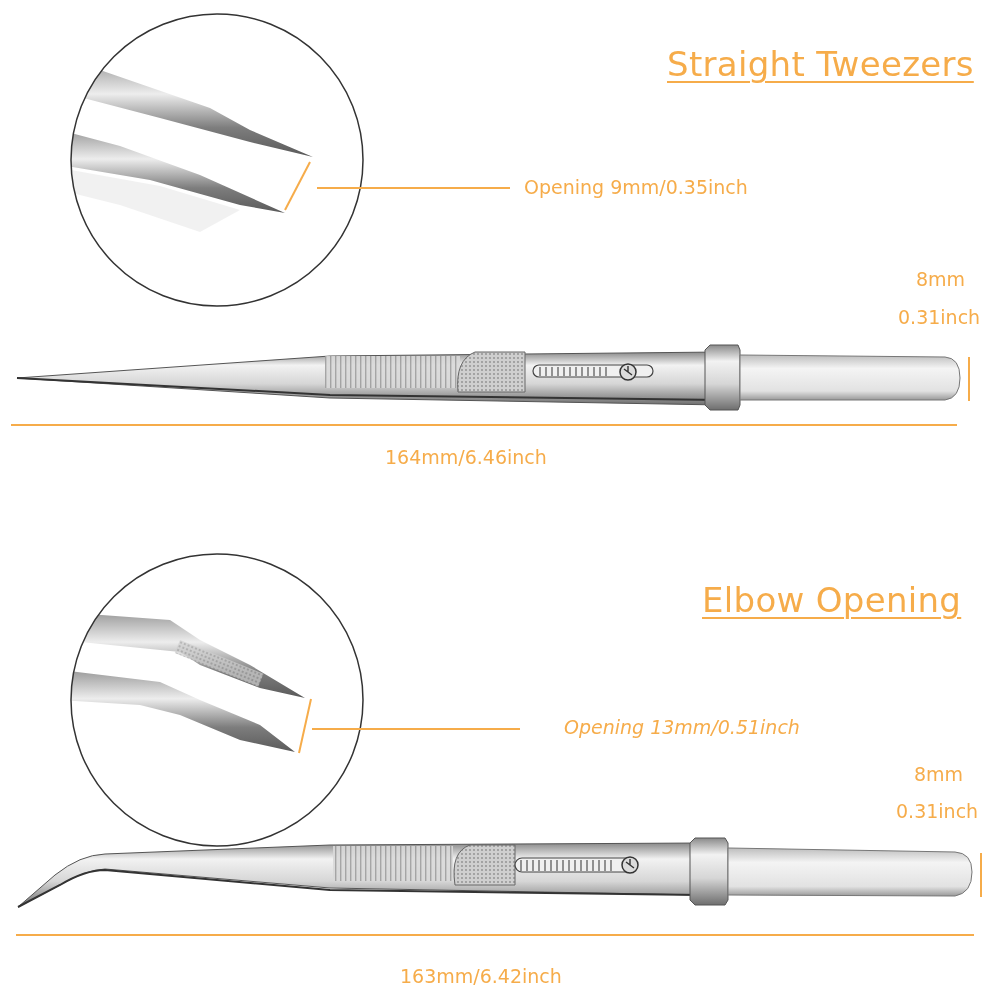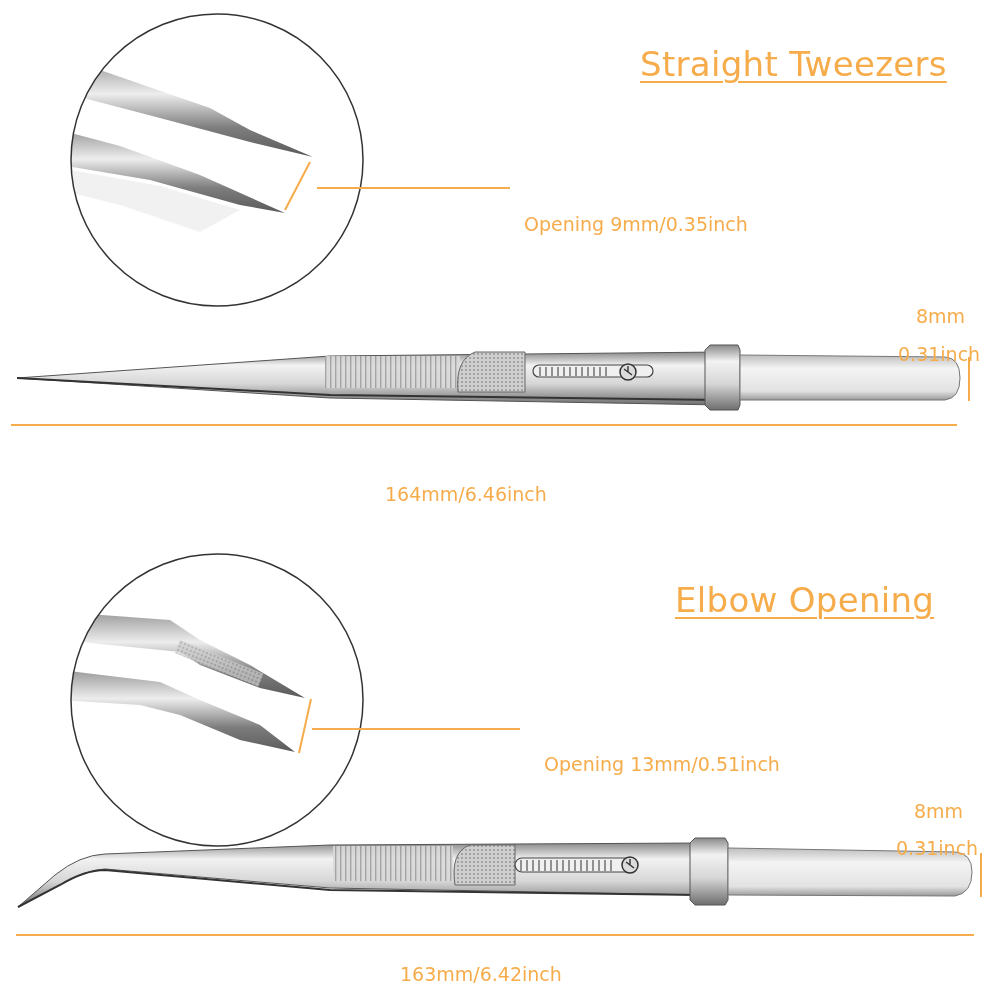--- a/index.html
+++ b/index.html
@@ -1,20 +1,20 @@
 <!DOCTYPE html>
 <html><head>
   <meta charset="utf-8">
   <style>
     html, body { margin: 0; padding: 0; background: #ffffff; }
     body { width: 1001px; height: 1001px; position: relative; overflow: hidden;
            font-family: "DejaVu Sans", "Liberation Sans", sans-serif; }
     .title { position: absolute; font-size: 34px; color: #f6ac4a; text-decoration: underline;
-             text-decoration-thickness: 2px; text-underline-offset: 5px; white-space: nowrap; letter-spacing: 0.3px; }
-    .label { position: absolute; font-size: 19px; color: #f6ac4a; white-space: nowrap; margin-top: 37px; }
+             text-decoration-thickness: 2px; text-underline-offset: 5px; white-space: nowrap; letter-spacing: 0.3px; margin-left: 27px; }
+    .label { position: absolute; font-size: 19px; color: #f6ac4a; white-space: nowrap; }
     .hline { position: absolute; height: 2px; background: #f6ac4a; }
     .vline { position: absolute; width: 2px; background: #f6ac4a; }
     svg { position: absolute; left: 0; top: 0; }
   </style>
 </head>
 <body>
 
 <svg width="1001" height="1001" viewBox="0 0 1001 1001">
   <defs>
     <linearGradient id="steel" x1="0" y1="0" x2="0" y2="1">
@@ -145,18 +145,18 @@
 
 <div class="title" style="left:640px; top:44px;">Straight Tweezers</div>
 <div class="label" style="left:524px; top:176px;">Opening 9mm/0.35inch</div>
 <div class="label" style="left:916px; top:268px;">8mm</div>
 <div class="label" style="left:898px; top:306px;">0.31inch</div>
 <div class="vline" style="left:968px; top:357px; height:44px;"></div>
 <div class="hline" style="left:11px; top:424px; width:946px;"></div>
 <div class="label" style="left:385px; top:446px;">164mm/6.46inch</div>
 
 <div class="title" style="left:675px; top:580px;">Elbow Opening</div>
-<div class="label" style="left:544px; top:716px;">Opening 13mm/0.51inch</div>
+<div class="label" style="left:564px; top:716px;font-style:italic;">Opening 13mm/0.51inch</div>
 <div class="label" style="left:914px; top:763px;">8mm</div>
 <div class="label" style="left:896px; top:800px;">0.31inch</div>
 <div class="vline" style="left:980px; top:853px; height:44px;"></div>
 <div class="hline" style="left:16px; top:934px; width:958px;"></div>
-<div class="label" style="left:400px; top:926px;">163mm/6.42inch</div>
+<div class="label" style="left:400px; top:965px;">163mm/6.42inch</div>
 
 </body></html>

